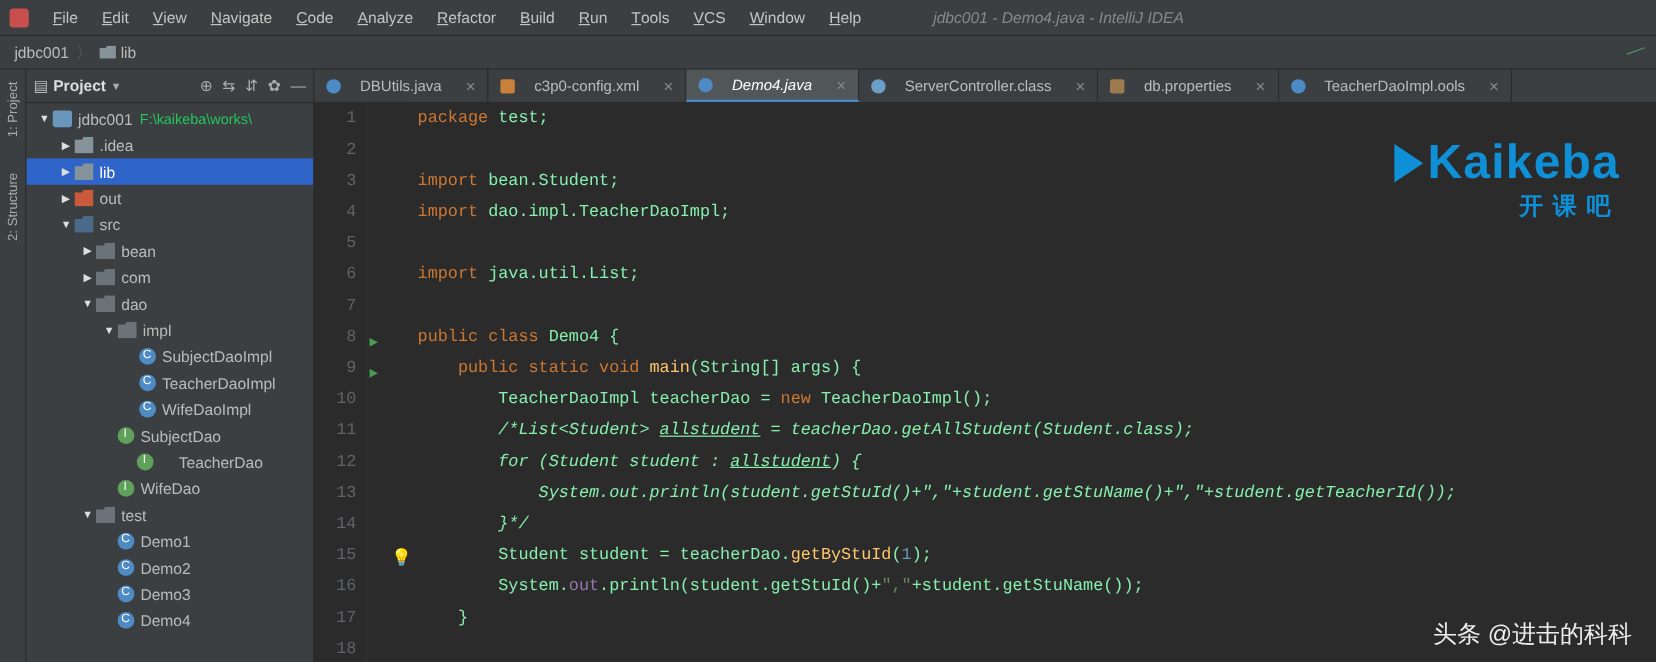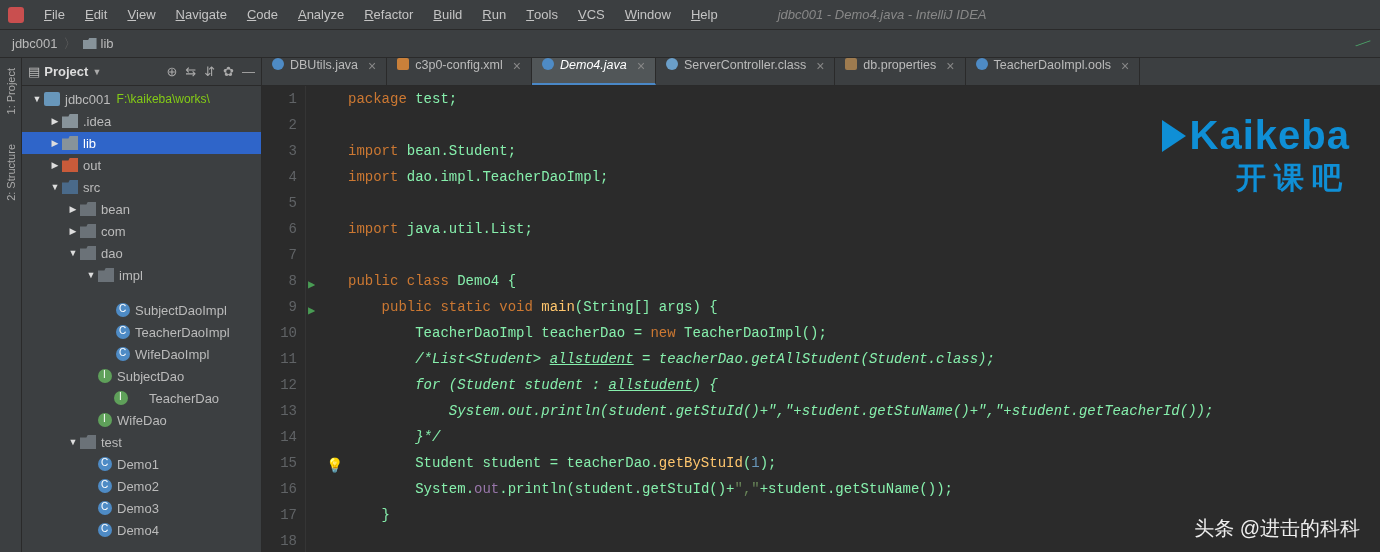--- a/index.html
+++ b/index.html
@@ -177,39 +177,40 @@
   position: relative;
   width: 14px; height: 14px;
 }
 .icon-interface::after {
   content: "I";
   position: absolute;
   left: 5px; top: 0px;
   font-size: 10px;
   color: #fff;
 }
-.tree-row .path { color: #84cc16; margin-left: 6px; font-size: 12px; }
+.tree-row .path { color: #22c55e; margin-left: 6px; font-size: 12px; }
 .editor-area {
   flex: 1;
   display: flex;
   flex-direction: column;
   background: #2b2b2b;
   position: relative;
 }
 .tabbar {
   height: 28px;
   display: flex;
   align-items: stretch;
   background: #3c3f41;
   border-bottom: 1px solid #2a2a2a;
 }
 .tab {
   display: flex;
+  align-items: center;
   padding: 0 10px;
-  gap: 6px;
+  gap: 16px;
   border-right: 1px solid #2a2a2a;
   cursor: pointer;
   color: #bbb;
   font-size: 12.5px;
 }
 .tab.active {
   background: #515658;
   color: #fff;
   border-bottom: 2px solid #4a88c7;
   font-style: italic;
@@ -293,21 +294,21 @@
   align-items: center;
   gap: 4px;
 }
 .logo-play {
   width: 0; height: 0;
   border-left: 24px solid #0f8fd6;
   border-top: 16px solid transparent;
   border-bottom: 16px solid transparent;
 }
 .logo-sub {
-  font-size: 30px;
+  font-size: 20px;
   font-weight: 700;
   letter-spacing: 8px;
 }
 .watermark {
   position: absolute;
   right: 20px;
   bottom: 10px;
   font-size: 20px;
   color: #eee;
   display: flex;
@@ -408,21 +409,21 @@
         <div class="tree-row" style="padding-left: 44px;">
           <span class="tree-arrow">▼</span>
           <span class="tree-icon icon-package"></span>
           <span>dao</span>
         </div>
         <div class="tree-row" style="padding-left: 62px;">
           <span class="tree-arrow">▼</span>
           <span class="tree-icon icon-package"></span>
           <span>impl</span>
         </div>
-        <div class="tree-row" style="padding-left: 80px; margin-top: 13px;">
+        <div class="tree-row" style="padding-left: 80px;">
           <span class="tree-arrow"></span>
           <span class="tree-icon icon-class"></span>
           <span>SubjectDaoImpl</span>
         </div>
         <div class="tree-row" style="padding-left: 80px;">
           <span class="tree-arrow"></span>
           <span class="tree-icon icon-class"></span>
           <span>TeacherDaoImpl</span>
         </div>
         <div class="tree-row" style="padding-left: 80px;">

